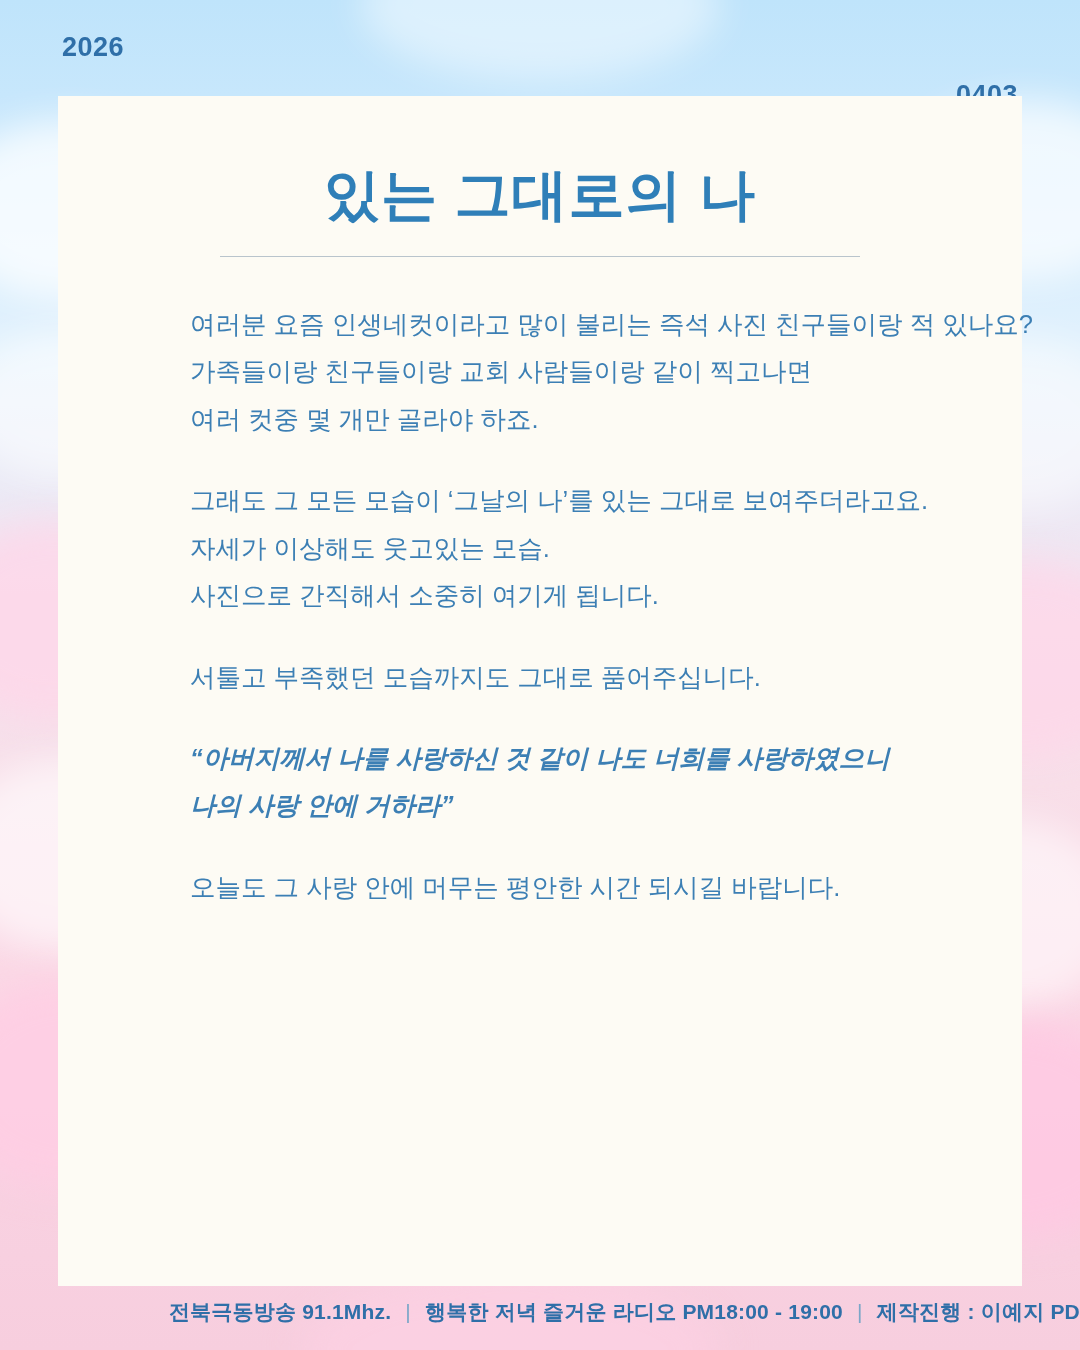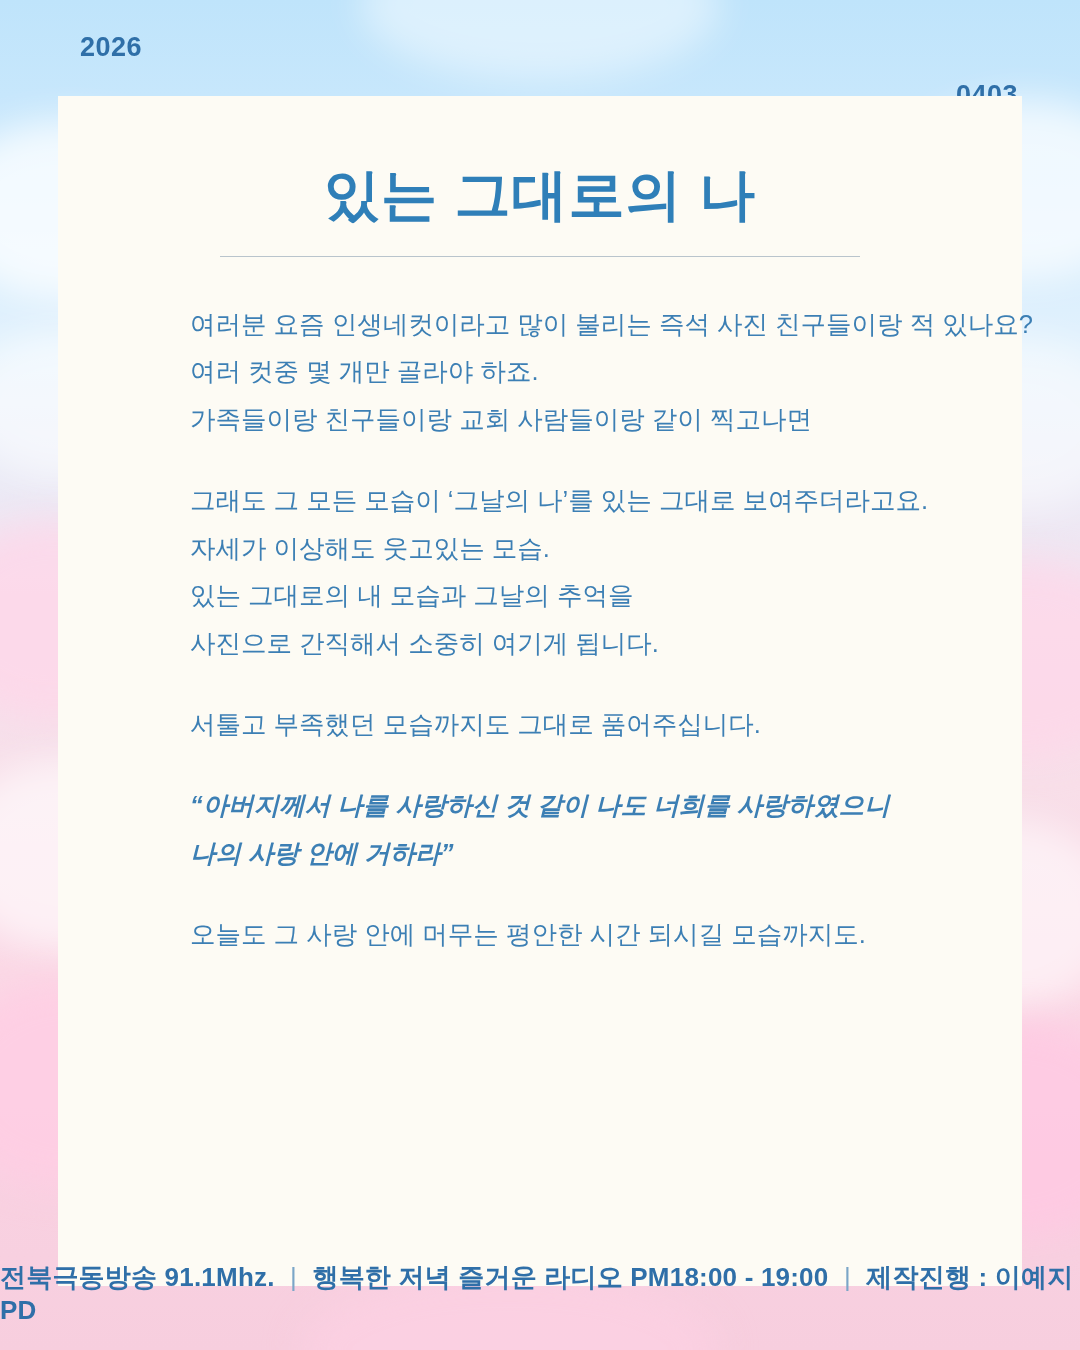--- a/index.html
+++ b/index.html
@@ -52,21 +52,21 @@
   .c12{ left: 300px;  top: 1270px; width: 420px; height: 160px; background: rgba(255,210,230,0.5); }
 
   .year, .date {
     position: absolute;
     top: 32px;
     font-size: 27px;
     font-weight: bold;
     color: #2f6fa8;
     letter-spacing: 0.5px;
   }
-  .year { left: 80px; }
+  .year { left: 62px; }
   .date { right: 62px; margin-top: 48px; }
 
   .sheet {
     position: absolute;
     left: 58px;
     top: 96px;
     width: 964px;
     height: 1190px;
     background: #fdfbf4;
     box-sizing: border-box;
@@ -109,22 +109,22 @@
   .verse .line {
     font-style: italic;
     font-weight: 700;
   }
 
   .footer {
     position: absolute;
     left: 0;
     right: 0;
     bottom: 24px;
-    text-align: left;
-    font-size: 26px;
+    text-align: right;
+    font-size: 21px;
     font-weight: bold;
     color: #2f6fa8;
     letter-spacing: 0.2px;
   }
   .footer .sep {
     color: #7ba6c8;
     margin: 0 8px;
     font-weight: normal;
   }
 </style>
@@ -148,38 +148,37 @@
 
   <div class="year">2026</div>
   <div class="date">0403</div>
 
   <div class="sheet">
     <div class="title">있는 그대로의 나</div>
     <div class="divider"></div>
     <div class="body-text">
         <div class="para">
           <span class="line">여러분 요즘 인생네컷이라고 많이 불리는 즉석 사진 친구들이랑 적 있나요?</span>
+          <span class="line">가족들이랑 친구들이랑 교회 사람들이랑 같이 찍고나면</span>
           <span class="line">여러 컷중 몇 개만 골라야 하죠.</span>
-          <span class="line">가족들이랑 친구들이랑 교회 사람들이랑 같이 찍고나면</span>
         </div>
         <div class="para">
           <span class="line">그래도 그 모든 모습이 ‘그날의 나’를 있는 그대로 보여주더라고요.</span>
           <span class="line">자세가 이상해도 웃고있는 모습.</span>
-          <span class="line">있는 그대로의 내 모습과 그날의 추억을</span>
           <span class="line">사진으로 간직해서 소중히 여기게 됩니다.</span>
         </div>
         <div class="para">
           <span class="line">서툴고 부족했던 모습까지도 그대로 품어주십니다.</span>
         </div>
         <div class="para verse">
           <span class="line">“아버지께서 나를 사랑하신 것 같이 나도 너희를 사랑하였으니</span>
           <span class="line">나의 사랑 안에 거하라”</span>
         </div>
         <div class="para">
-          <span class="line">오늘도 그 사랑 안에 머무는 평안한 시간 되시길 모습까지도.</span>
+          <span class="line">오늘도 그 사랑 안에 머무는 평안한 시간 되시길 바랍니다.</span>
         </div>
       </div>
   </div>
 
   <div class="footer">
     <span>전북극동방송 91.1Mhz.</span>
     <span class="sep">|</span>
     <span>행복한 저녁 즐거운 라디오 PM18:00 - 19:00</span>
     <span class="sep">|</span>
     <span>제작진행 : 이예지 PD</span>

